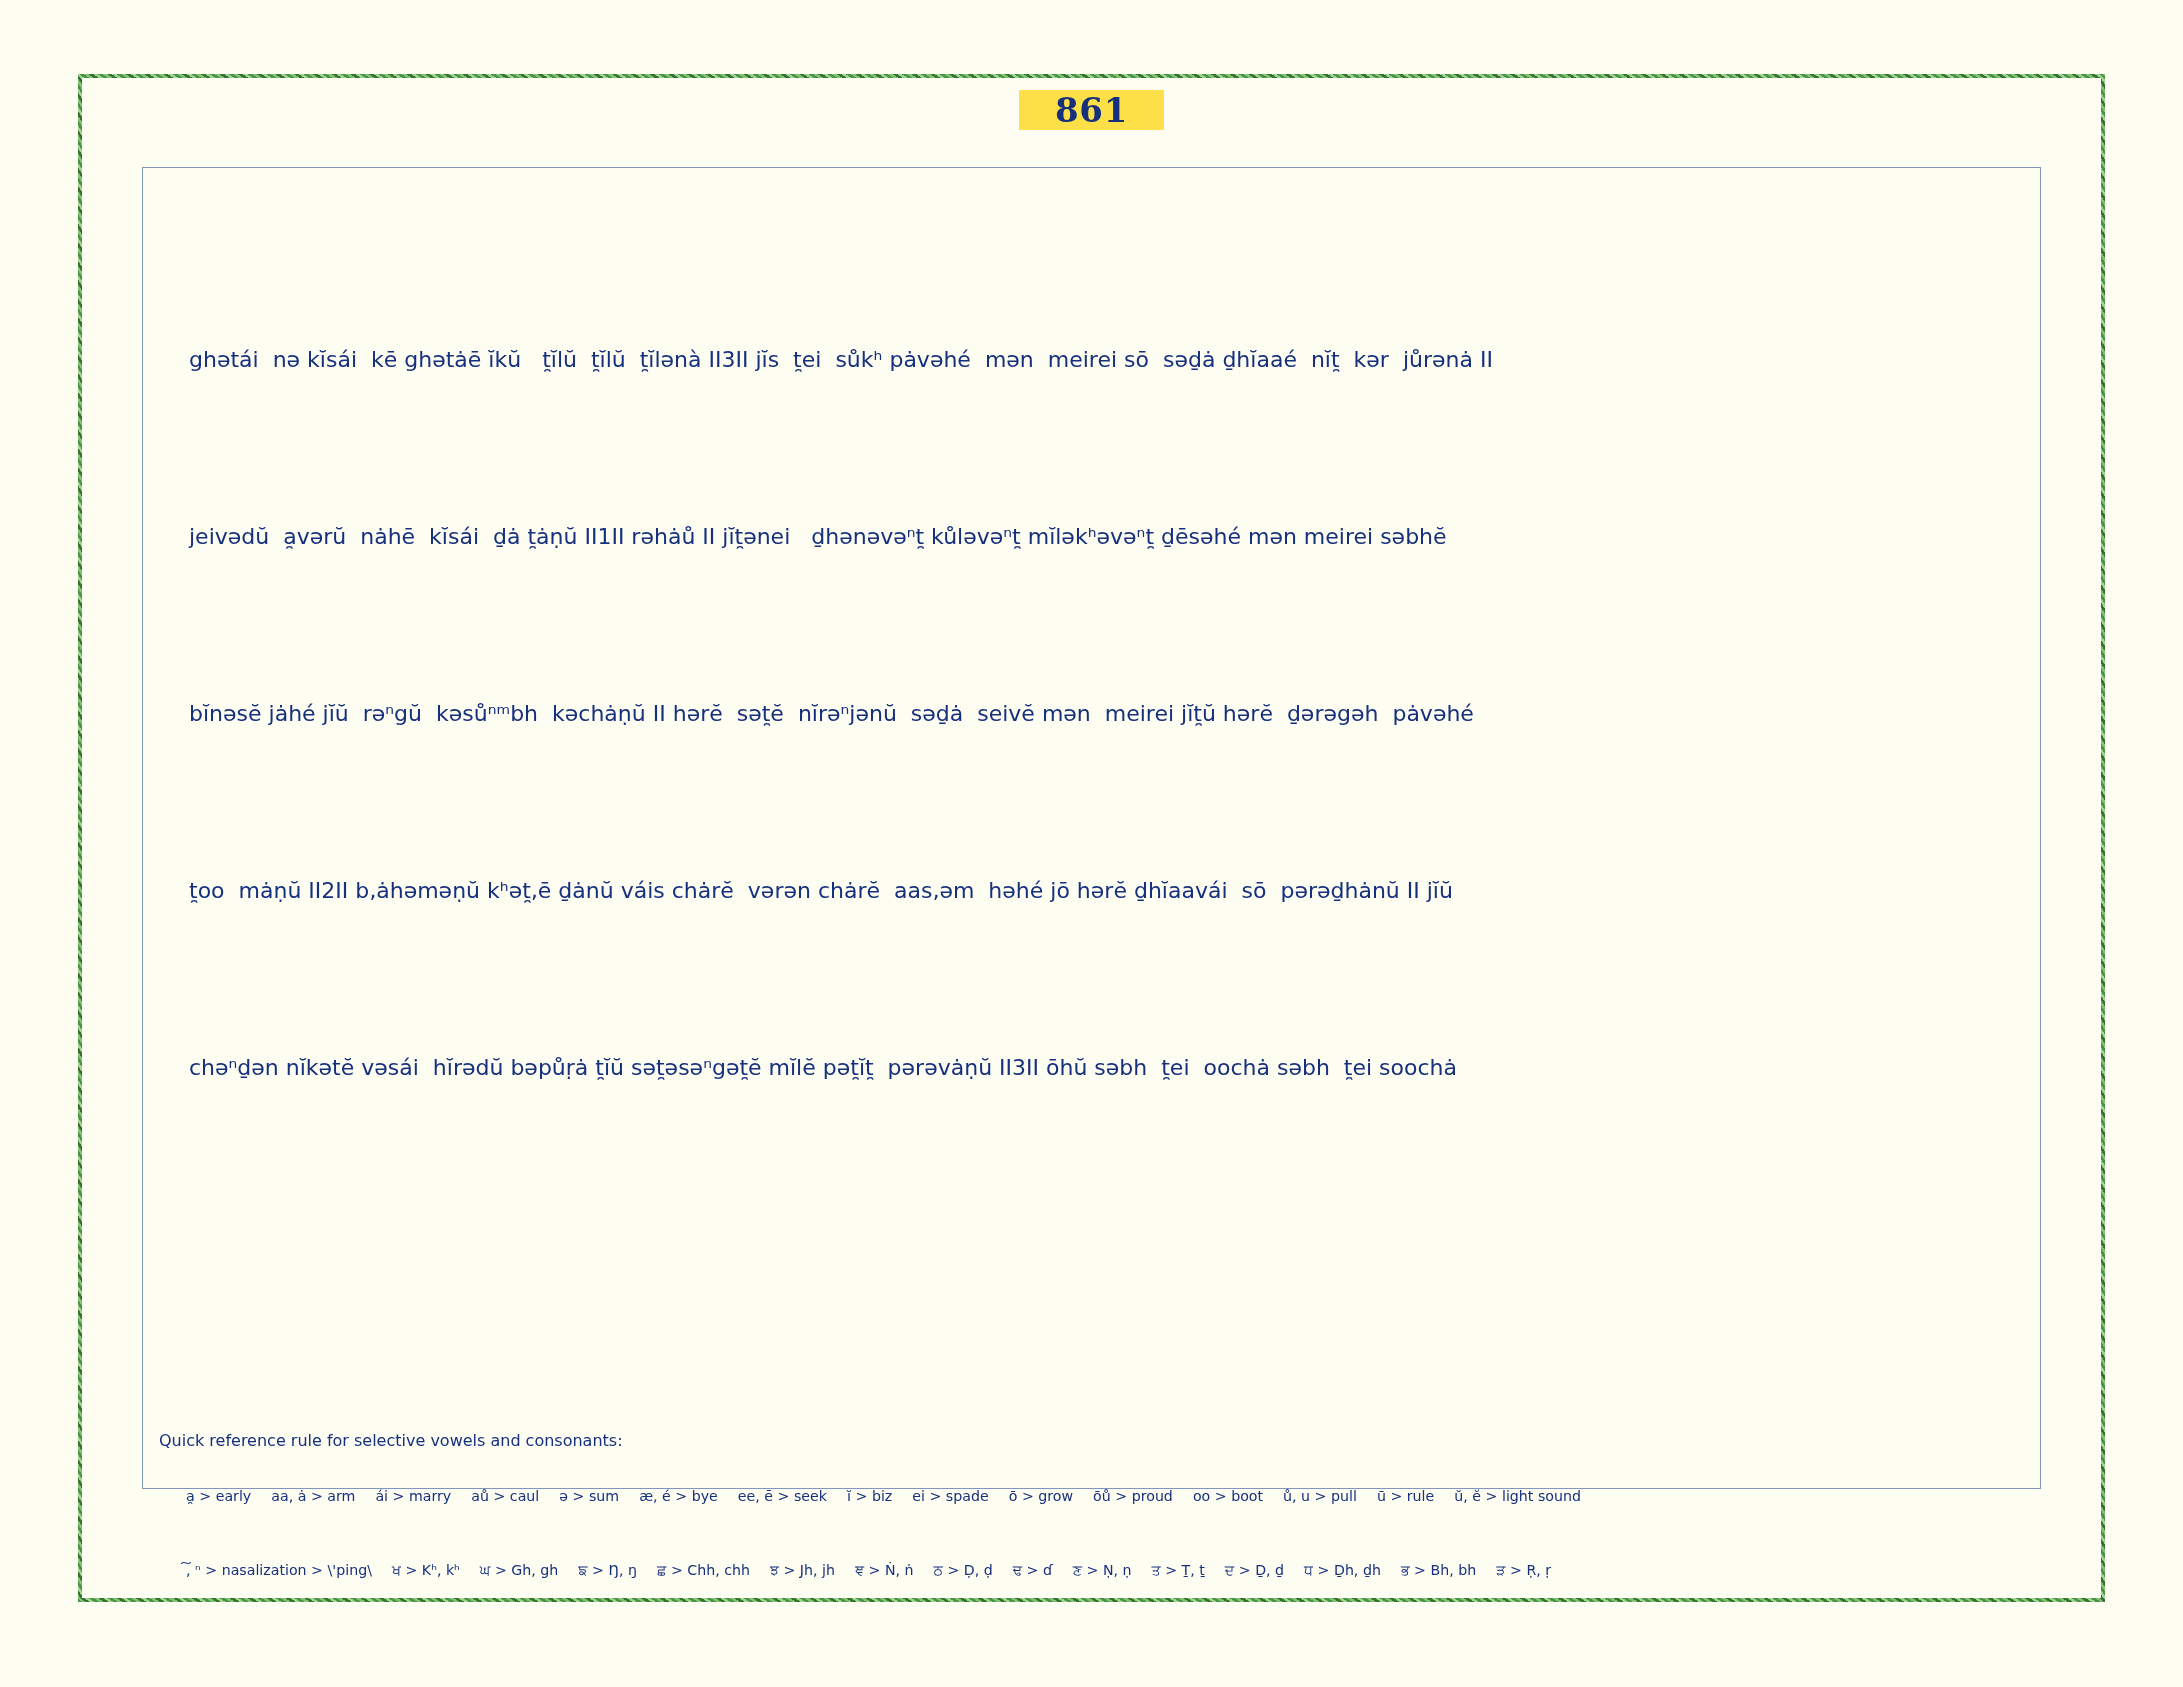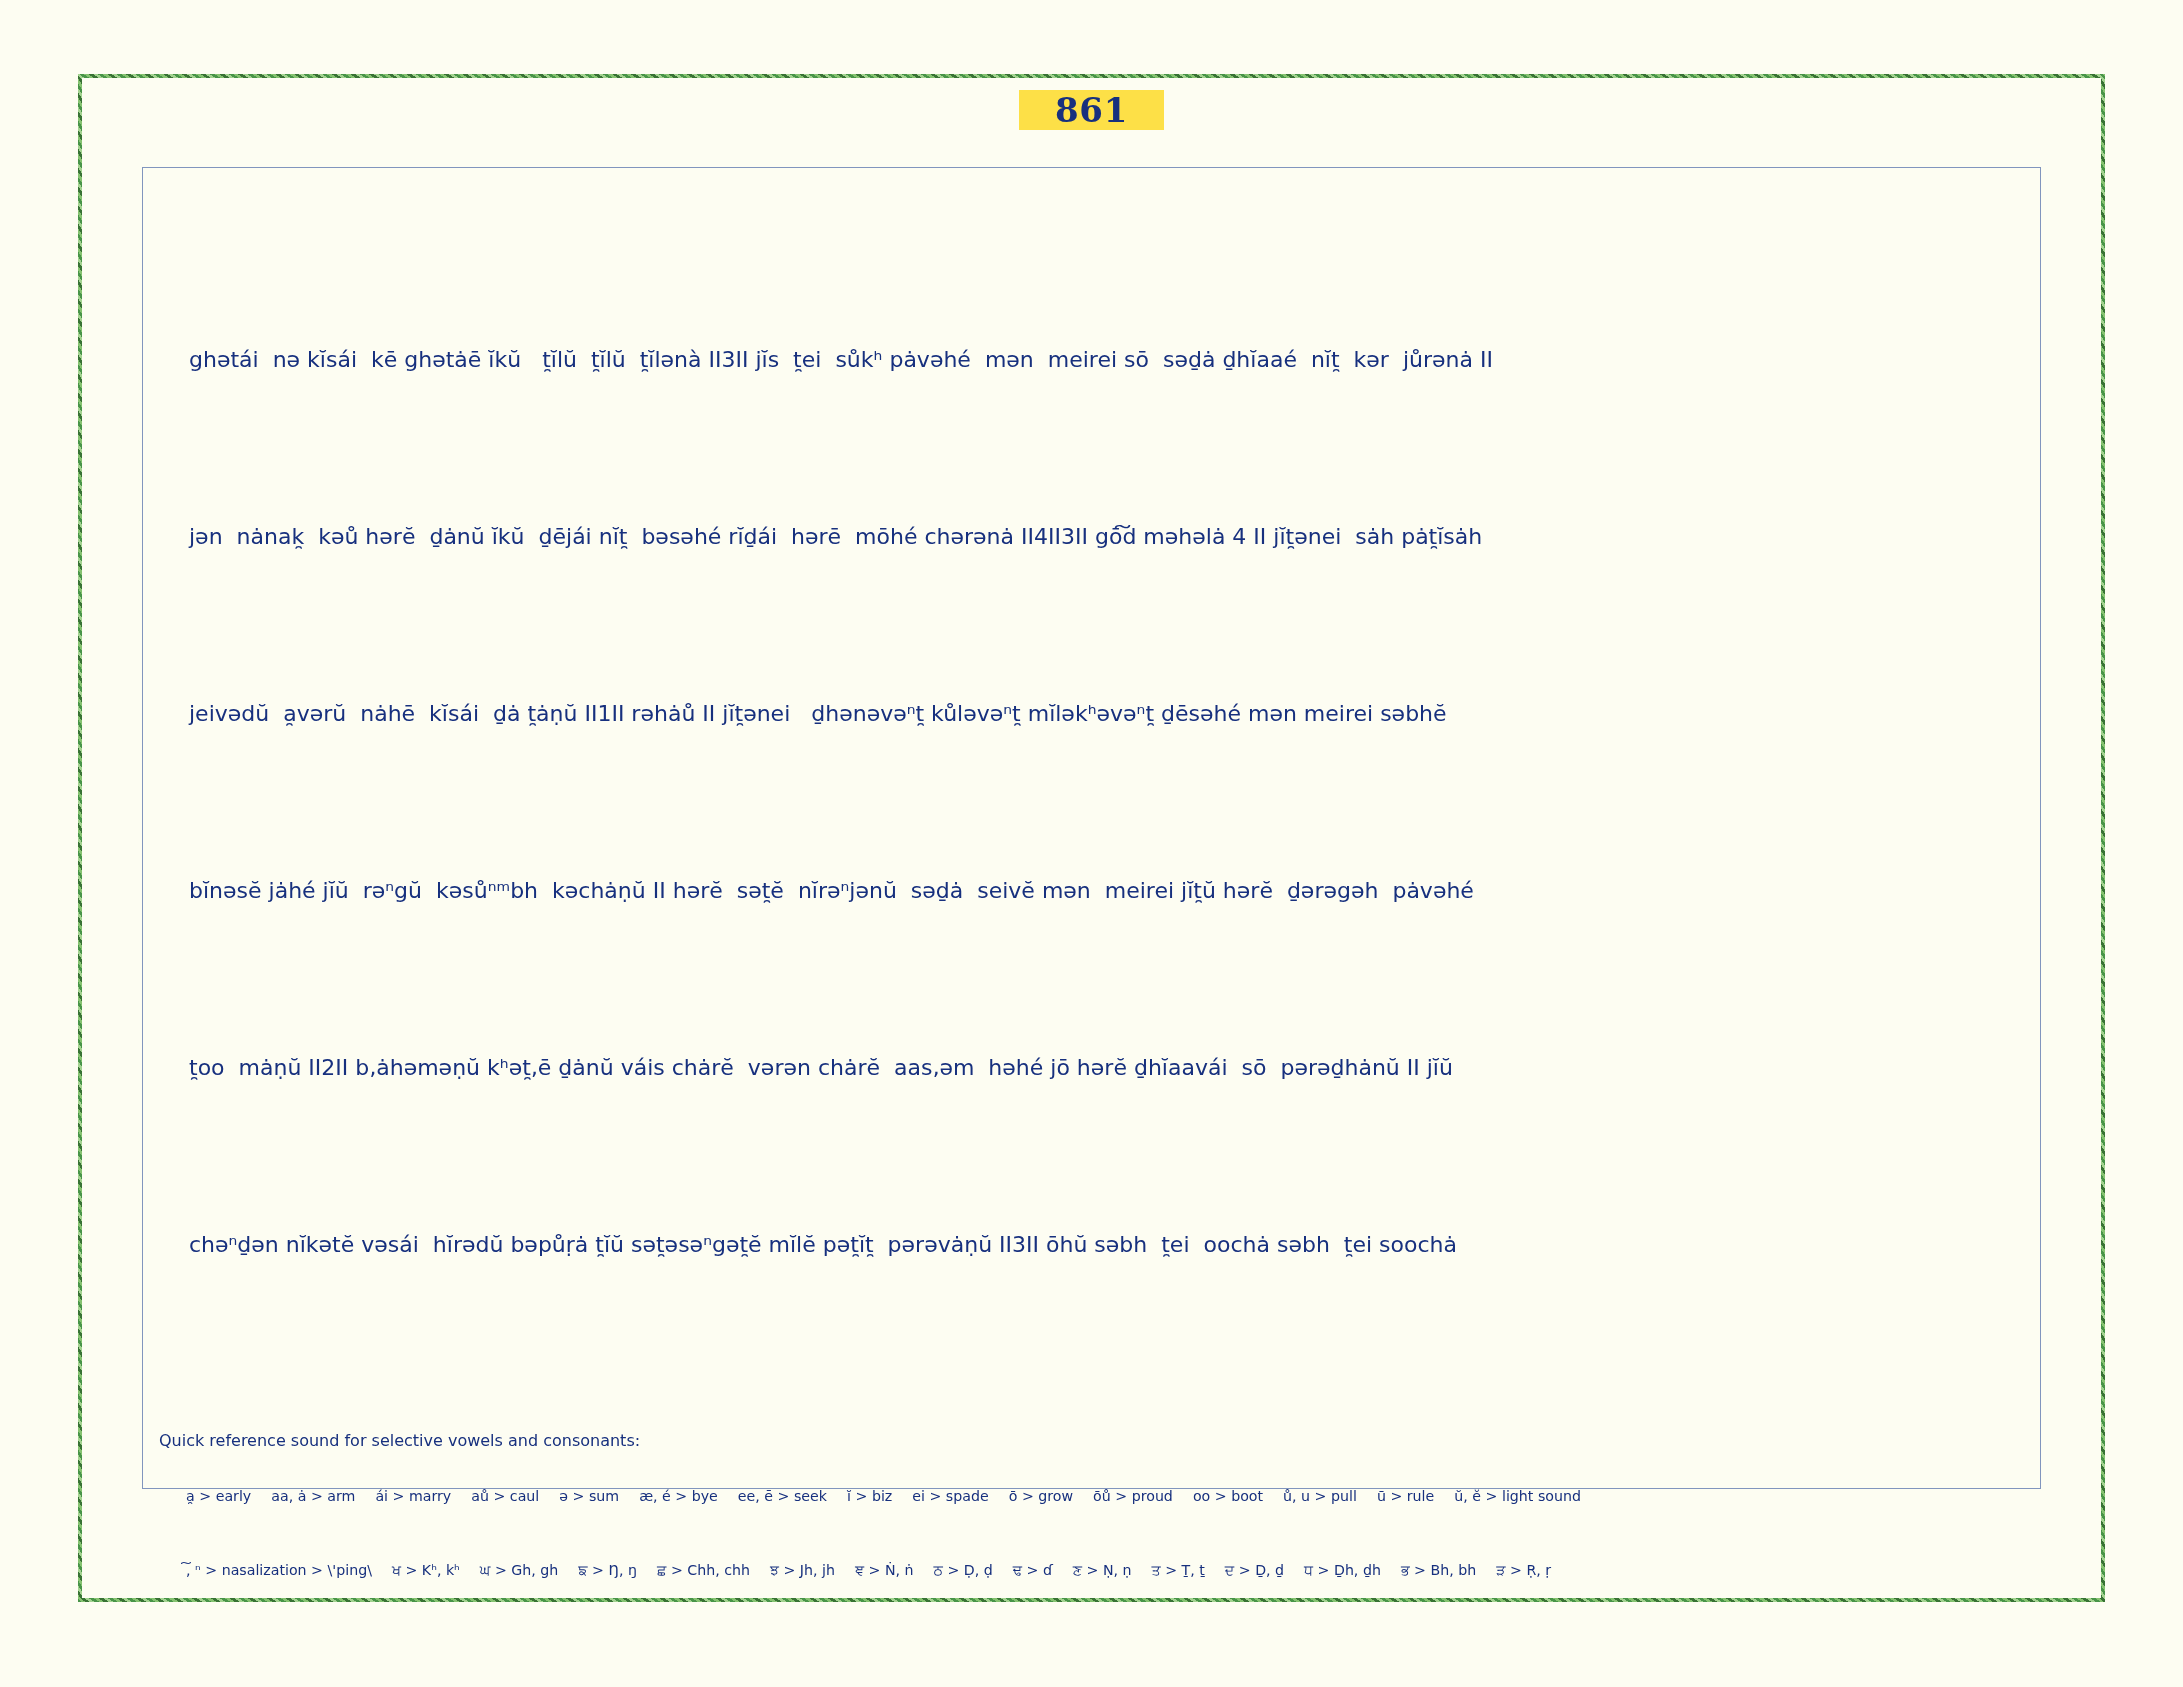--- a/index.html
+++ b/index.html
@@ -121,39 +121,38 @@
 
   <div class="border-frame"></div>
   <div class="inner-rule"></div>
 
   <div class="page-number-band">
     <div class="page-number">861</div>
   </div>
 
   <div class="body-text">
     <span class="line">ghətái  nə kĭsái  kē ghətȧē ĭkŭ   t̯ĭlŭ  t̯ĭlŭ  t̯ĭlənà II3II jĭs  t̯ei  sůkʰ pȧvəhé  mən  meirei sō  səḏȧ ḏhĭaaé  nĭt̯  kər  jůrənȧ II</span>
-    <span class="line">jən  nȧnak̯  kəů hərĕ  ḏȧnŭ ĭkŭ  ḏējái nĭt̯  bəsəhé rĭḏái  hərē  mōhé chərənȧ II4II3II gō͠d məhəlȧ 4 II jĭt̯ənei  sȧh pȧt̯ĭsȧh</span>
     <span class="line">jeivədŭ  a̯vərŭ  nȧhē  kĭsái  ḏȧ t̯ȧṇŭ II1II rəhȧů II jĭt̯ənei   ḏhənəvəⁿt̯ kůləvəⁿt̯ mĭləkʰəvəⁿt̯ ḏēsəhé mən meirei səbhĕ</span>
     <span class="line">bĭnəsĕ jȧhé jĭŭ  rəⁿgŭ  kəsůⁿᵐbh  kəchȧṇŭ II hərĕ  sət̯ĕ  nĭrəⁿjənŭ  səḏȧ  seivĕ mən  meirei jĭt̯ŭ hərĕ  ḏərəgəh  pȧvəhé</span>
     <span class="line">t̯oo  mȧṇŭ II2II b‚ȧhəməṇŭ kʰət̯‚ē ḏȧnŭ váis chȧrĕ  vərən chȧrĕ  aas‚əm  həhé jō hərĕ ḏhĭaavái  sō  pərəḏhȧnŭ II jĭŭ</span>
     <span class="line">chəⁿḏən nĭkətĕ vəsái  hĭrədŭ bəpůṛȧ t̯ĭŭ sət̯əsəⁿgət̯ĕ mĭlĕ pət̯ĭt̯  pərəvȧṇŭ II3II ōhŭ səbh  t̯ei  oochȧ səbh  t̯ei soochȧ</span>
     
     
     
     
     
     
     
     
     
     
   </div>
 
   <div class="footer">
-    <div class="footer-title">Quick reference sound for selective vowels and consonants:</div>
+    <div class="footer-title">Quick reference rule for selective vowels and consonants:</div>
     <div class="footer-row">
       <span class="cell">a̯ &gt; early</span><span class="cell">aa, ȧ &gt; arm</span><span class="cell">ái &gt; marry</span><span class="cell">aů &gt; caul</span><span class="cell">ə &gt; sum</span><span class="cell">æ, é &gt; bye</span><span class="cell">ee, ē &gt; seek</span><span class="cell">ĭ &gt; biz</span><span class="cell">ei &gt; spade</span><span class="cell">ō &gt; grow</span><span class="cell">ōů &gt; proud</span><span class="cell">oo &gt; boot</span><span class="cell">ů, u &gt; pull</span><span class="cell">ū &gt; rule</span><span class="cell">ŭ, ĕ &gt; light sound</span>
     </div>
     <div class="footer-row">
       <span class="cell">͠, ⁿ &gt; nasalization &gt; \'ping\</span><span class="cell">ਖ &gt; Kʰ, kʰ</span><span class="cell">ਘ &gt; Gh, gh</span><span class="cell">ਙ &gt; Ŋ, ŋ</span><span class="cell">ਛ &gt; Chh, chh</span><span class="cell">ਝ &gt; Jh, jh</span><span class="cell">ਞ &gt; Ṅ, ṅ</span><span class="cell">ਠ &gt; Ḍ, ḍ</span><span class="cell">ਢ &gt; ɗ</span><span class="cell">ਣ &gt; Ṇ, ṇ</span><span class="cell">ਤ &gt; Ṯ, ṯ</span><span class="cell">ਦ &gt; Ḏ, ḏ</span><span class="cell">ਧ &gt; Ḏh, ḏh</span><span class="cell">ਭ &gt; Bh, bh</span><span class="cell">ੜ &gt; Ṛ, ṛ</span>
     </div>
   </div>
 
 </div>
 

